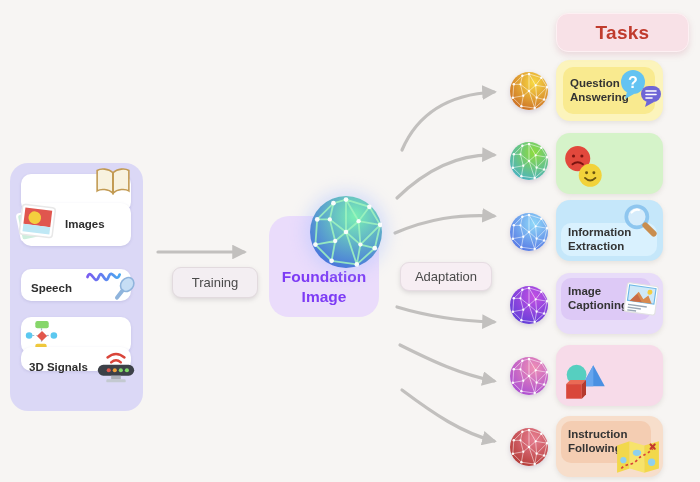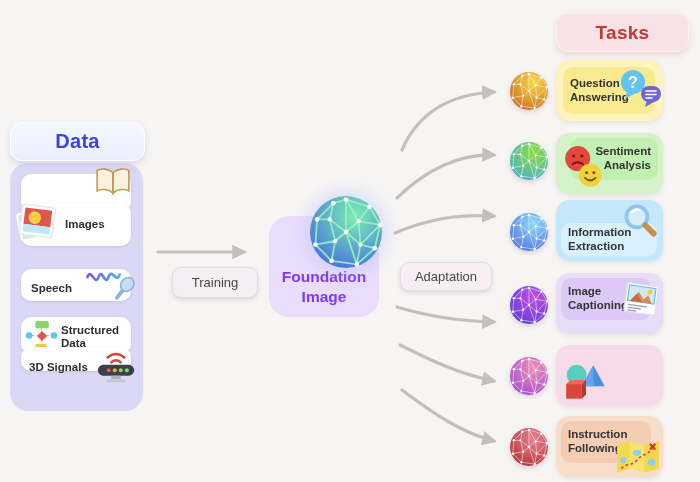--- a/index.html
+++ b/index.html
@@ -88,23 +88,20 @@
       <path d="M158,252 H244" marker-end="url(#ah)"></path>
       <path d="M402,150 C420,108 456,94 494,92" marker-end="url(#ah)"></path>
       <path d="M397,198 C428,168 460,154 494,155" marker-end="url(#ah)"></path>
       <path d="M395,233 C428,219 458,214 494,216" marker-end="url(#ah)"></path>
       <path d="M397,307 C430,317 458,321 494,322" marker-end="url(#ah)"></path>
       <path d="M400,345 C434,362 460,374 494,381" marker-end="url(#ah)"></path>
       <path d="M402,390 C434,414 462,433 494,441" marker-end="url(#ah)"></path>
     </g>
   </svg>
 
-  <div class="abs section-header" id="data-header">
-    <span style="color: rgb(61, 67, 227);">Data</span>
-  </div>
 
   <div class="abs" id="data-panel" style="background: rgb(219, 216, 246);">
 
     <div class="data-item" style="top:11px;height:38px;">
       <span class="di-label" style="left:14px;top:9px;margin-top:32px;">Text</span>
       <svg class="di-icon" style="right:-2px;top:-8px;" width="40" height="34" viewBox="0 0 34 30">
         <g stroke="#c29a52" stroke-width="1.4">
           <path d="M17,6 C13,2 6,2 3,4 L3,22 C6,20 13,20 17,24 Z" fill="#f8f2df"></path>
           <path d="M17,6 C21,2 28,2 31,4 L31,22 C28,20 21,20 17,24 Z" fill="#f8f2df"></path>
         </g>
@@ -138,21 +135,20 @@
           </defs>
         <path d="M2,14 C5,6 8,22 11,14 C14,6 16,22 19,14 C22,6 25,20 28,12" stroke="url(#wg)" stroke-width="2.2" fill="none" stroke-linecap="round"></path>
         <g transform="rotate(38 31 24)">
           <ellipse cx="31" cy="19" rx="5" ry="6" fill="#c6def5" stroke="#8fb4dc" stroke-width="1.3"></ellipse>
           <rect x="29.4" y="24" width="3.2" height="10" rx="1.6" fill="#8fb4dc"></rect>
         </g>
       </svg>
     </div>
 
     <div class="data-item" style="top:154px;height:37px;">
-      <span class="di-label" style="left:40px;top:7px;">Structured Data</span>
       <svg class="di-icon" style="left:4px;top:2px;" width="33" height="33" viewBox="0 0 32 32">
         <g stroke="#9fb6c9" stroke-dasharray="2 2" stroke-width="1.2">
           <line x1="16" y1="9" x2="16" y2="13"></line>
             <line x1="16" y1="20" x2="16" y2="24"></line>
           <line x1="7" y1="16" x2="12" y2="16"></line>
             <line x1="21" y1="16" x2="25" y2="16"></line>
         </g>
         <rect x="10" y="2" width="13" height="7" rx="2" fill="#86d66a"></rect>
         <rect x="13" y="13" width="7" height="7" transform="rotate(45 16.5 16.5)" fill="#e2574c"></rect>
         <rect x="10" y="24" width="11" height="6" rx="2" fill="#f0c93c"></rect>
@@ -240,23 +236,20 @@
       <path d="M30,32 L28,39 L37,34 Z" fill="#6f66d6"></path>
       <g stroke="#ffffff" stroke-width="1.6" stroke-linecap="round">
         <line x1="29" y1="23" x2="39" y2="23"></line>
           <line x1="29" y1="26.5" x2="39" y2="26.5"></line>
           <line x1="29" y1="30" x2="35" y2="30"></line>
       </g>
     </svg>
   </div>
 
   <div class="abs card" style="top: 133px; background: rgb(213, 243, 201);">
-    <div class="inner" style="right: 5px; top: 5px; width: 88px; height: 42px; justify-content: flex-end; text-align: right; background: rgb(194, 239, 178);">
-      <span class="card-label">Sentiment Analysis</span>
-    </div>
     <svg class="icon" style="left:6px;top:11px;" width="46" height="48" viewBox="0 0 44 46">
       <circle cx="15" cy="14" r="12" fill="#e2483c"></circle>
       <circle cx="11" cy="11.5" r="1.5" fill="#7a1410"></circle>
         <circle cx="19" cy="11.5" r="1.5" fill="#7a1410"></circle>
       <path d="M10,19.5 Q15,15.5 20,19.5" stroke="#7a1410" stroke-width="1.8" fill="none" stroke-linecap="round"></path>
       <circle cx="27" cy="30" r="11" fill="#f2d23a"></circle>
       <circle cx="23.5" cy="27.5" r="1.4" fill="#6b5410"></circle>
         <circle cx="30.5" cy="27.5" r="1.4" fill="#6b5410"></circle>
       <path d="M22,32.5 Q27,37.5 32,32.5" stroke="#6b5410" stroke-width="1.8" fill="none" stroke-linecap="round"></path>
     </svg>

